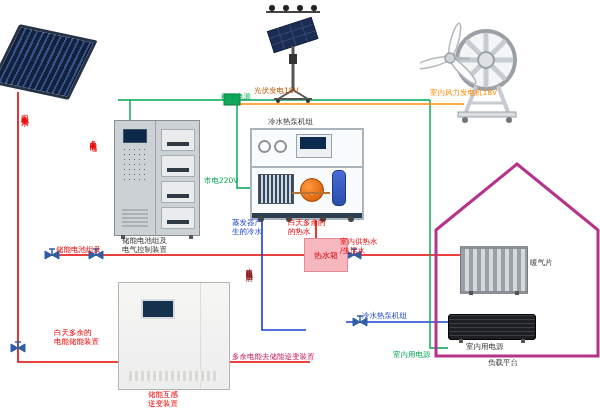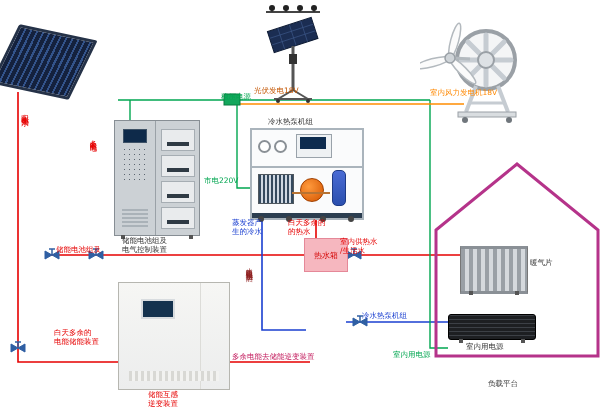--- a/index.html
+++ b/index.html
@@ -261,21 +261,21 @@
 生的冷水</span>
   <span class="lbl" style="left:288px;top:218px;color:#e60000">白天多余的
 的热水</span>
   <span class="lbl" style="left:56px;top:245px;color:#e60000">储能电池组及</span>
   <span class="lbl" style="left:340px;top:237px;color:#e60000">室内供热水
 /生活水</span>
   <span class="lbl" style="left:362px;top:311px;color:#1a3fd0">冷水热泵机组</span>
   <span class="lbl" style="left:393px;top:350px;color:#00a650">室内用电源</span>
   <span class="lbl" style="left:530px;top:258px;color:#333">暖气片</span>
   <span class="lbl" style="left:466px;top:342px;color:#333">室内用电源</span>
-  <span class="lbl" style="left:488px;top:379px;color:#333">负载平台</span>
+  <span class="lbl" style="left:488px;top:358px;color:#333">负载平台</span>
   <span class="lbl" style="left:122px;top:236px;color:#333">储能电池组及
 电气控制装置</span>
   <span class="lbl v" style="left:88px;top:134px;color:#e60000;font-size:7px">多余电能充电</span>
   <span class="lbl" style="left:54px;top:328px;color:#e60000">白天多余的
 电能储能装置</span>
   <span class="lbl" style="left:148px;top:390px;color:#e60000">储能互感
 逆变装置</span>
   <span class="lbl" style="left:232px;top:352px;color:#c2185b">多余电能去储能逆变装置</span>
   <span class="lbl v" style="left:244px;top:262px;color:#8b1a1a;font-size:7px">水箱电磁互感加热</span>
 

